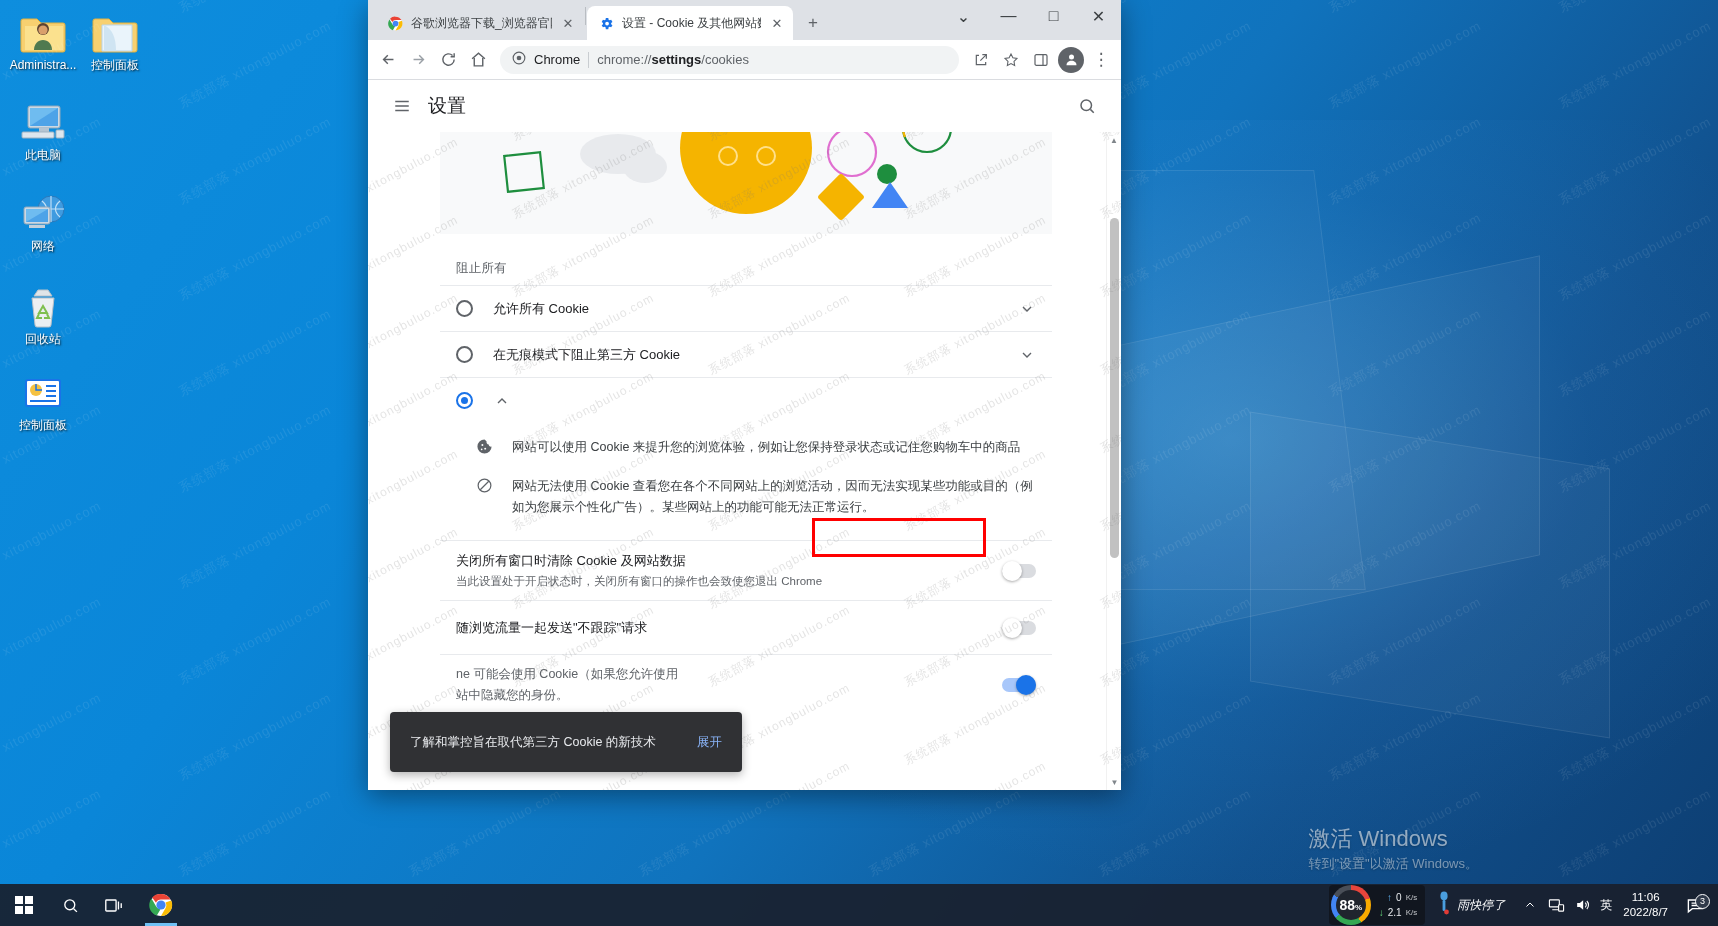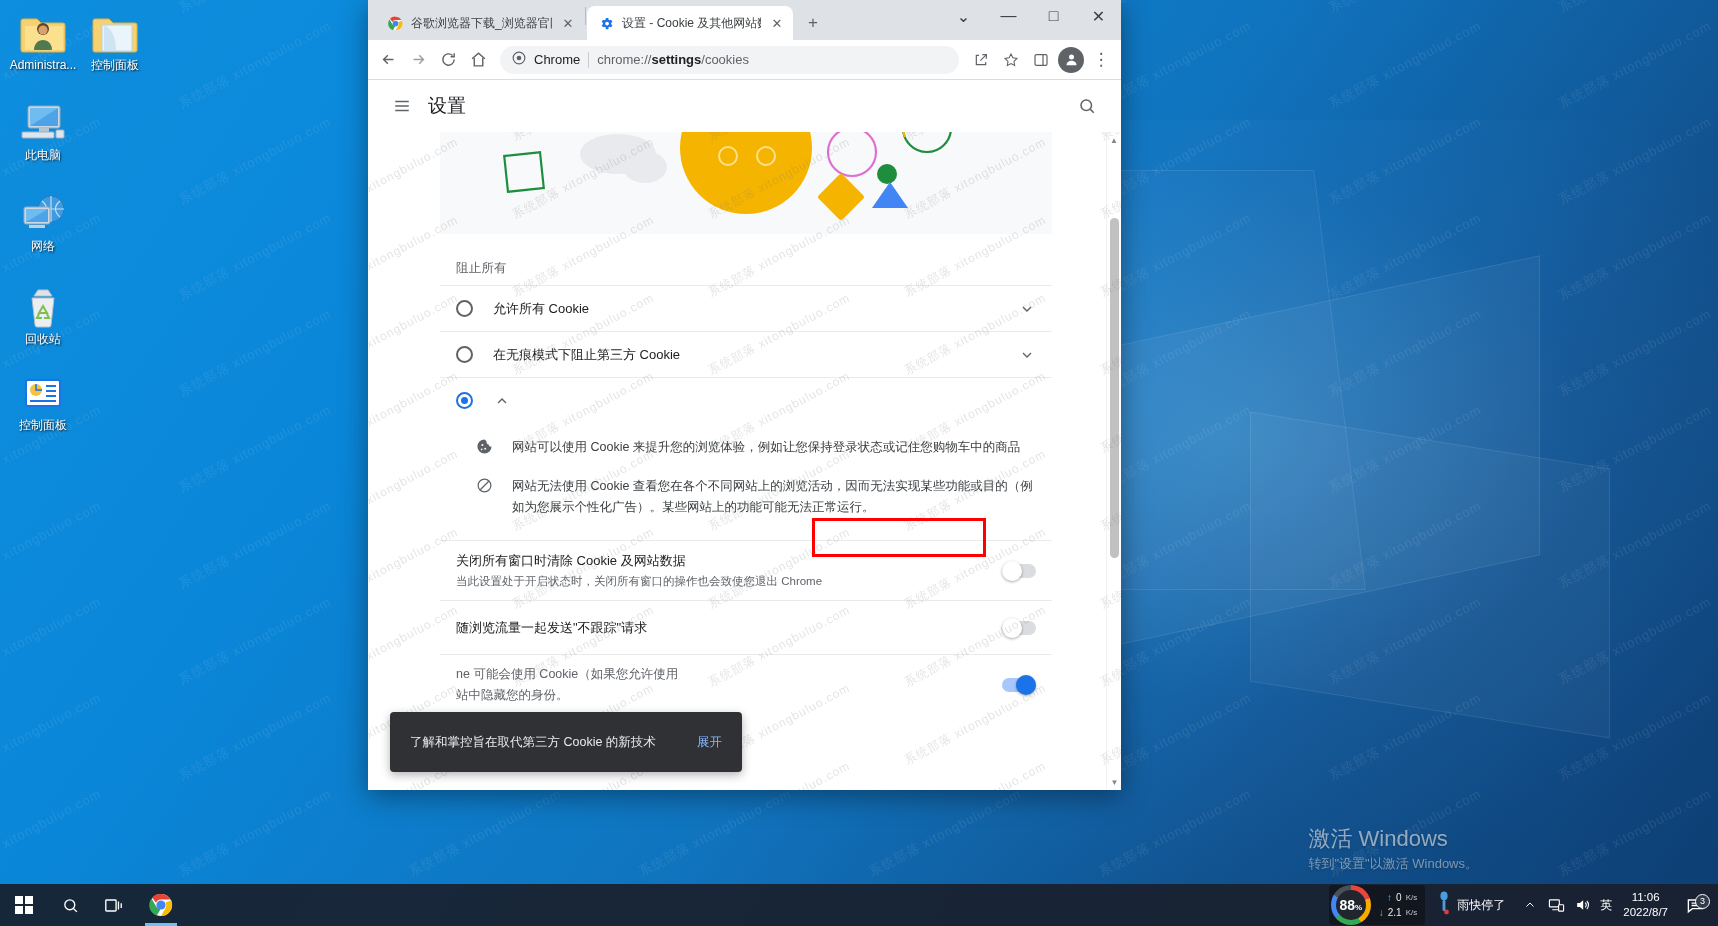--- a/index.html
+++ b/index.html
@@ -205,21 +205,21 @@
     display:flex; align-items:center; justify-content:center; position: relative;
   }
   .cpu-ring::before { content:""; position:absolute; left:5px; top:5px; width:30px; height:30px; border-radius:50%; background:#20252e;}
   .cpu-ring .num { position: relative; font-size: 14px; font-weight: 700; color:#fff;}
   .cpu-ring .num small { font-size: 8px; }
   .speeds { margin-left: 8px; font-size: 10px; line-height: 15px; color:#e8eaed;}
   .speeds .row { display: flex; align-items: center; gap: 4px; justify-content: flex-end;}
   .speeds .up { color: #63b7f5; }
   .speeds .dn { color: #63d67a; }
   .speeds .unit { font-size: 8px; opacity: .8; }
-  .tray-weather { display: flex; align-items: center; gap: 6px; margin-right: 12px; font-size: 12px;}
+  .tray-weather { display: flex; align-items: center; gap: 6px; margin-right: 12px; font-size: 12px; font-style: italic;}
   .tray-ico { width: 26px; height: 42px; display: flex; align-items: center; justify-content: center; }
   #clock { text-align: center; line-height: 15px; font-size: 11.5px; margin: 0 10px 0 6px; }
   #notif-btn { width: 34px; display:flex;align-items:center;justify-content:center; position: relative;}
   .notif-badge {
     position: absolute; right: 2px; bottom: 6px; width: 15px; height: 15px; border-radius: 50%;
     background: #303a4a; border: 1px solid #fff; color: #fff; font-size: 9px;
     display: flex; align-items: center; justify-content: center;
   }
 
   

